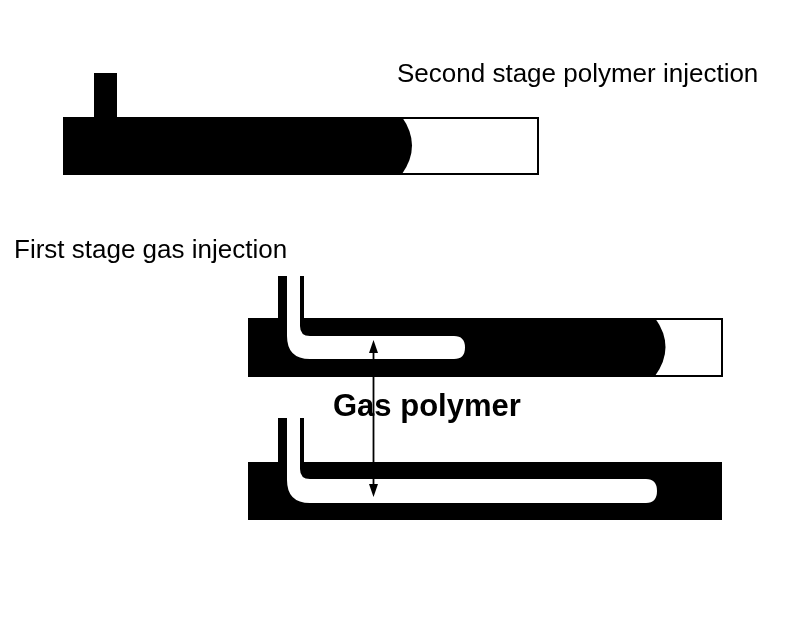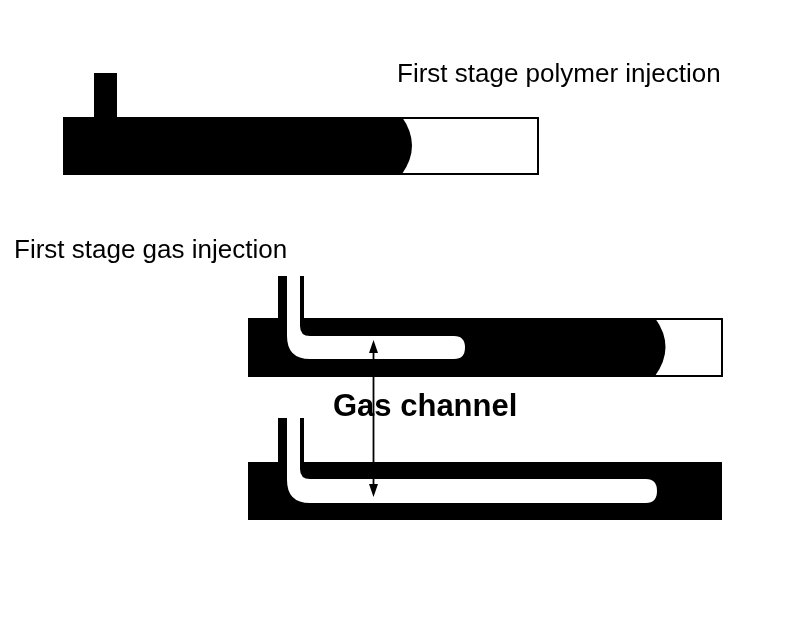--- a/index.html
+++ b/index.html
@@ -36,15 +36,15 @@
     <path d="M287,418 L300,418 L300,469 Q300,479 310,479 L646,479 Q657,479 657,491 Q657,503 646,503 L310,503 Q287,503 287,480 Z" fill="#fff"></path>
   </g>
 
   <g>
     <line x1="373.5" y1="350" x2="373.5" y2="487" stroke="#000" stroke-width="1.8"></line>
     <polygon points="373.5,340 369,353 378,353" fill="#000"></polygon>
     <polygon points="373.5,497 369,484 378,484" fill="#000"></polygon>
   </g>
 </svg>
 
-<div class="label" id="lbl-first">First stage polymer injection</div>
+<div class="label" id="lbl-first">Second stage polymer injection</div>
 <div class="label" id="lbl-second">First stage gas injection</div>
-<div class="label" id="lbl-gas">Gas channel</div>
+<div class="label" id="lbl-gas">Gas polymer</div>
 
 </body></html>

